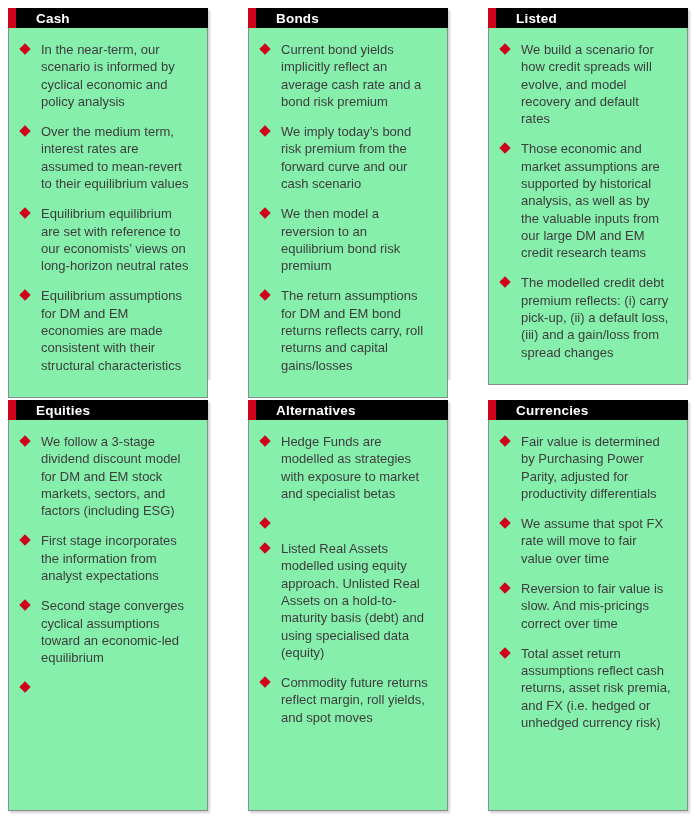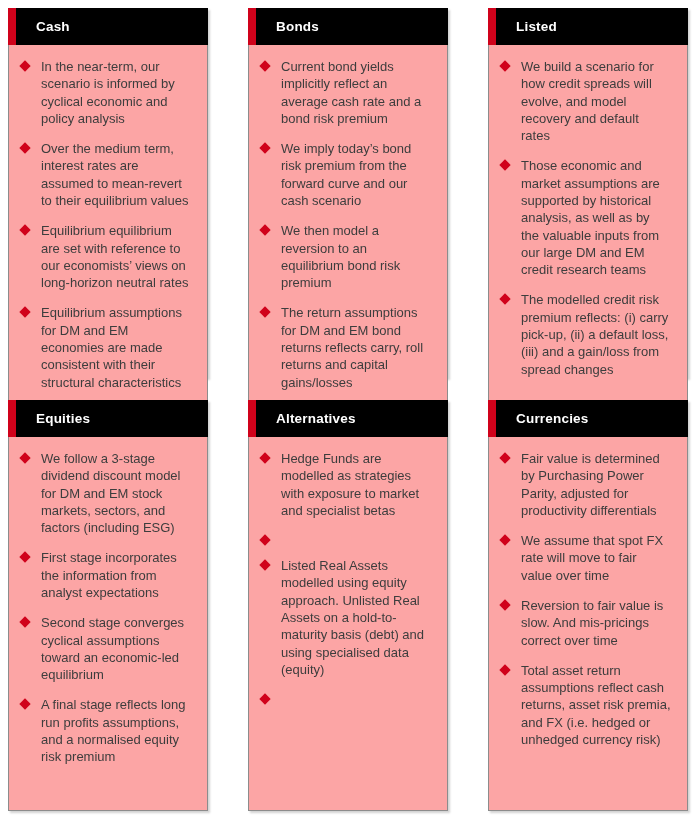--- a/index.html
+++ b/index.html
@@ -24,21 +24,21 @@
   }
   .card {
     display: flex;
     flex-direction: column;
     box-shadow: 2px 2px 2px rgba(0,0,0,0.18);
     background: #ffffff;
   }
   .card-header {
     display: flex;
     align-items: stretch;
-    height: 37px;
+    height: 20px;
     flex: none;
   }
   .red-tab {
     width: 8px;
     flex: none;
     background: var(--accent, #d0021b);
   }
   .header-black {
     flex: 1;
     background: var(--header-bg, #000000);
@@ -50,21 +50,21 @@
     margin: 0;
     color: #ffffff;
     font-size: 13.5px;
     font-weight: bold;
     letter-spacing: 0.2px;
   }
   .card-body {
     flex: 1;
     border: 1px solid #8c8c8c;
     border-top: none;
-    background: #fca5a5;
+    background: #86efac;
     padding: 13px 16px 10px 10px;
     box-sizing: border-box;
   }
   ul.bullets {
     list-style: none;
     margin: 0;
     padding: 0;
   }
   li.bullet {
     display: flex;
@@ -162,21 +162,21 @@
           <li class="bullet">
             <span class="diamond"></span>
             <span class="bullet-text">We build a scenario for how credit spreads will evolve, and model recovery and default rates</span>
           </li>
           <li class="bullet">
             <span class="diamond"></span>
             <span class="bullet-text">Those economic and market assumptions are supported by historical analysis, as well as by the valuable inputs from our large DM and EM credit research teams</span>
           </li>
           <li class="bullet">
             <span class="diamond"></span>
-            <span class="bullet-text">The modelled credit risk premium reflects: (i) carry pick-up, (ii) a default loss, (iii) and a gain/loss from spread changes</span>
+            <span class="bullet-text">The modelled credit debt premium reflects: (i) carry pick-up, (ii) a default loss, (iii) and a gain/loss from spread changes</span>
           </li>
         </ul>
       </div>
     </section>
 
     <section class="card">
       <header class="card-header">
         <span class="red-tab"></span>
         <div class="header-black">
           <h2 class="card-title">Equities</h2>
@@ -191,21 +191,20 @@
           <li class="bullet">
             <span class="diamond"></span>
             <span class="bullet-text">First stage incorporates the information from analyst expectations</span>
           </li>
           <li class="bullet">
             <span class="diamond"></span>
             <span class="bullet-text">Second stage converges cyclical assumptions toward an economic-led equilibrium</span>
           </li>
           <li class="bullet">
             <span class="diamond"></span>
-            <span class="bullet-text">A final stage reflects long run profits assumptions, and a normalised equity risk premium</span>
           </li>
         </ul>
       </div>
     </section>
 
     <section class="card">
       <header class="card-header">
         <span class="red-tab"></span>
         <div class="header-black">
           <h2 class="card-title">Alternatives</h2>
@@ -219,20 +218,21 @@
           </li>
           <li class="bullet">
             <span class="diamond"></span>
           </li>
           <li class="bullet">
             <span class="diamond"></span>
             <span class="bullet-text">Listed Real Assets modelled using equity approach. Unlisted Real Assets on a hold-to-maturity basis (debt) and using specialised data (equity)</span>
           </li>
           <li class="bullet">
             <span class="diamond"></span>
+            <span class="bullet-text">Commodity future returns reflect margin, roll yields, and spot moves</span>
           </li>
         </ul>
       </div>
     </section>
 
     <section class="card">
       <header class="card-header">
         <span class="red-tab"></span>
         <div class="header-black">
           <h2 class="card-title">Currencies</h2>

